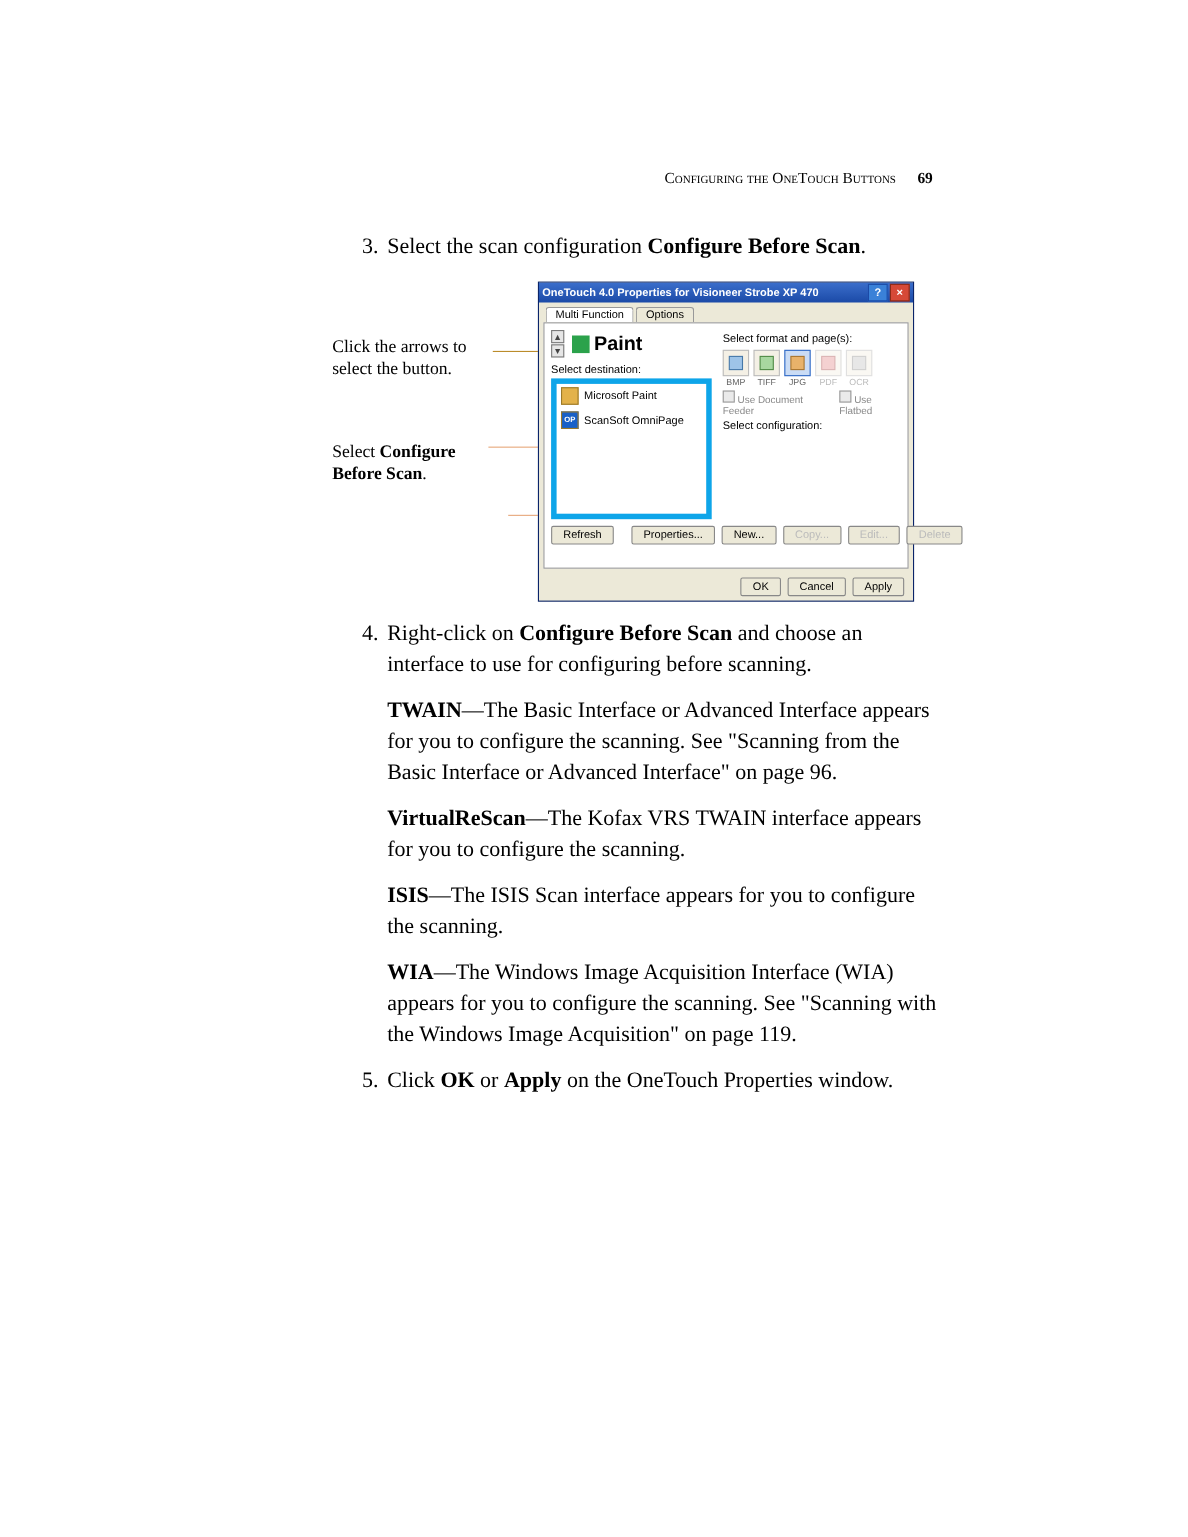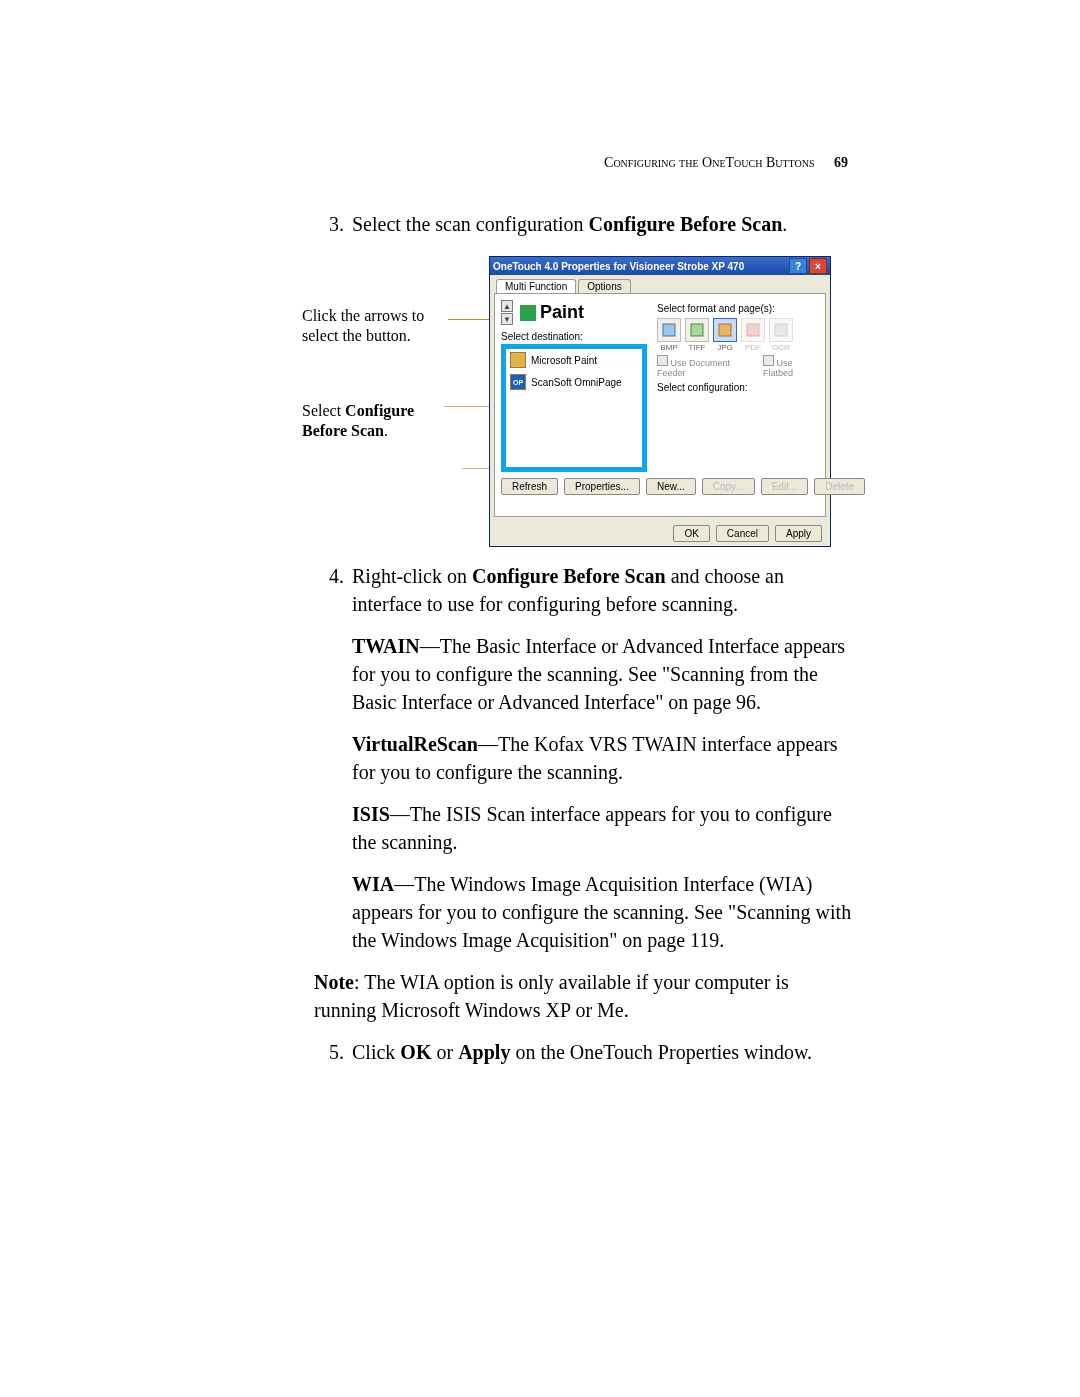--- a/index.html
+++ b/index.html
@@ -154,21 +154,21 @@
           <span class="dis">PDF</span>
           <span class="dis">OCR</span>
         </div>
         <div class="chk-row">
           <span><span class="chk"></span> <span>Use Document Feeder</span></span>
           <span><span class="chk"></span> <span>Use Flatbed</span></span>
         </div>
         <div class="lbl" style="margin-top:4px">Select configuration:</div>
       </div>
       <div class="btn-row" style="justify-content:space-between">
-        <div style="display:flex;gap:6px">
+        <div style="display:flex;gap:16px">
           <div class="wbtn">Refresh</div>
           <div class="wbtn">Properties...</div>
         </div>
         <div style="display:flex;gap:6px">
           <div class="wbtn">New...</div>
           <div class="wbtn dis">Copy...</div>
           <div class="wbtn dis">Edit...</div>
           <div class="wbtn dis">Delete</div>
         </div>
       </div>
@@ -191,21 +191,20 @@
     <div class="step">
       <div class="num">4.</div>
       <div class="txt"><span>Right-click on </span><span class="b">Configure Before Scan</span><span> and choose an interface to use for configuring before scanning.</span></div>
     </div>
 
     <p class="para"><span class="b">TWAIN</span><span>—The Basic Interface or Advanced Interface appears for you to configure the scanning. See "Scanning from the Basic Interface or Advanced Interface" on page 96.</span></p>
     <p class="para"><span class="b">VirtualReScan</span><span>—The Kofax VRS TWAIN interface appears for you to configure the scanning.</span></p>
     <p class="para"><span class="b">ISIS</span><span>—The ISIS Scan interface appears for you to configure the scanning.</span></p>
     <p class="para"><span class="b">WIA</span><span>—The Windows Image Acquisition Interface (WIA) appears for you to configure the scanning. See "Scanning with the Windows Image Acquisition" on page 119.</span></p>
 
-    <p class="para" style="margin-left:0"><span class="b">Note</span><span>:  The WIA option is only available if your computer is running Microsoft Windows XP or Me.</span></p>
 
     <div class="step">
       <div class="num">5.</div>
       <div class="txt"><span>Click </span><span class="b">OK</span><span> or </span><span class="b">Apply</span><span> on the OneTouch Properties window.</span></div>
     </div>
   </div>
 
 </div>
 
 </body></html>

